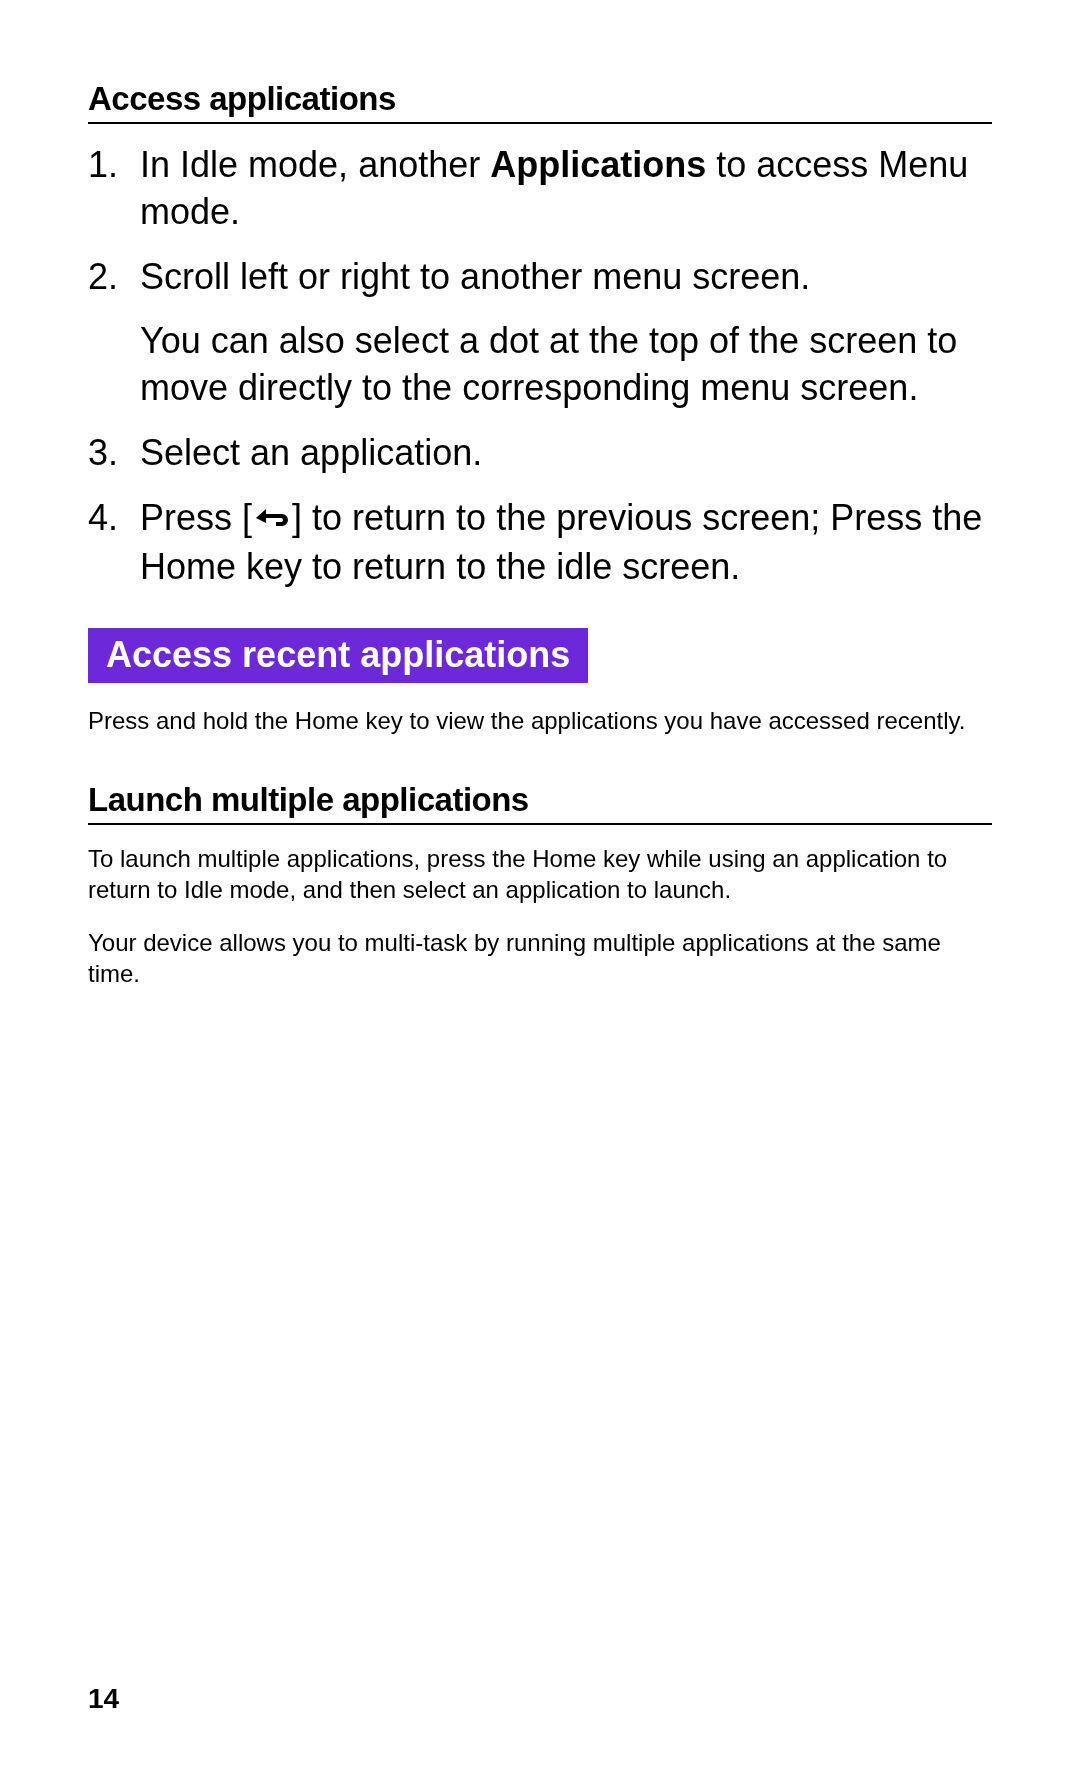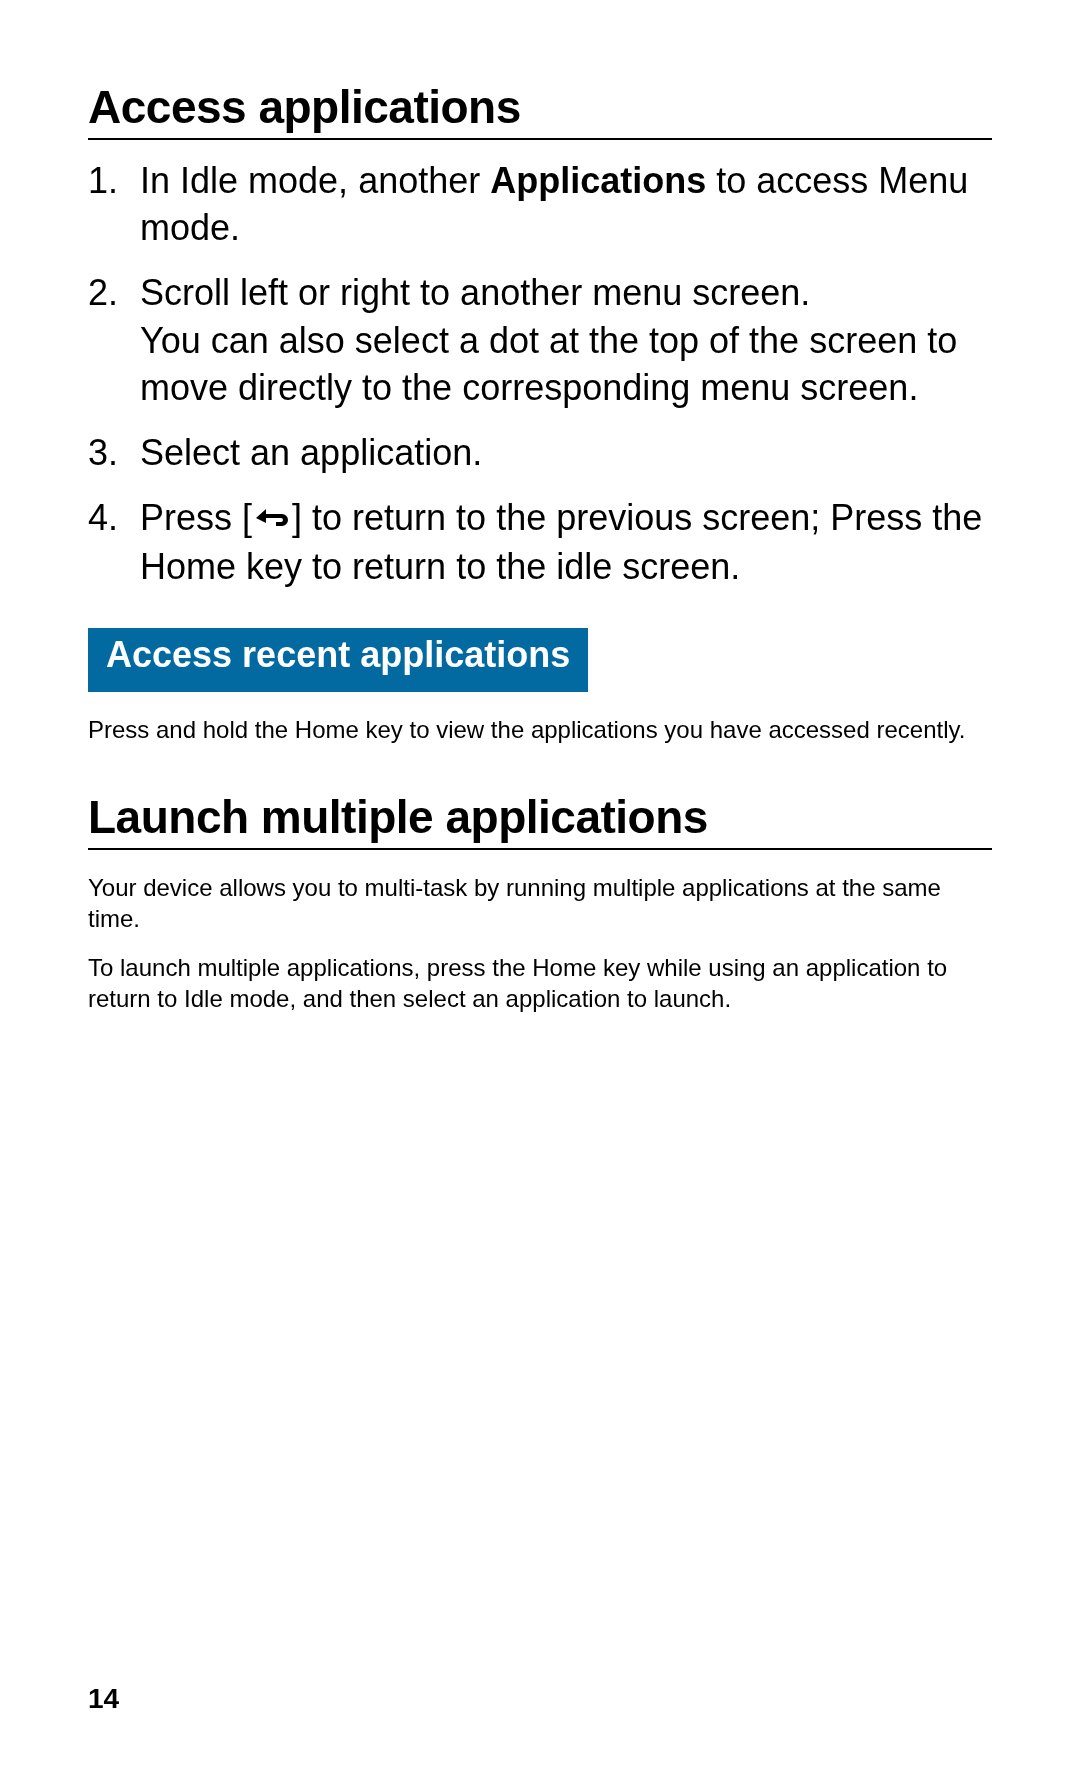--- a/index.html
+++ b/index.html
@@ -10,21 +10,21 @@
     color: #000;
   }
   .page {
     box-sizing: border-box;
     width: 1080px;
     height: 1771px;
     padding: 80px 88px 60px 88px;
     position: relative;
   }
   h2.section {
-    font-size: 46px;
+    font-size: 33px;
     font-weight: 700;
     margin: 0 0 6px 0;
     letter-spacing: -0.5px;
     border-bottom: 2px solid #000;
     padding-bottom: 4px;
   }
   h2.section.spaced {
     margin-top: 44px;
   }
   ol.steps {
@@ -42,30 +42,30 @@
     position: relative;
   }
   ol.steps > li::before {
     content: counter(step) ".";
     position: absolute;
     left: 0;
     top: 0;
   }
   .sub {
     display: block;
-    margin-top: 2px;
+    margin-top: 18px;
   }
   .bold { font-weight: 700; }
   .callout {
     display: inline-block;
-    background: #0369a1;
+    background: #6d28d9;
     color: #fff;
     font-weight: 700;
     font-size: 36px;
-    padding: 6px 18px 16px 18px;
+    padding: 6px 18px 7px 18px;
     margin: 38px 0 12px 0;
   }
   p.body {
     font-size: 24px;
     line-height: 1.3;
     margin: 10px 0 0 0;
   }
   .back-icon {
     display: inline-block;
     vertical-align: -2px;
@@ -101,17 +101,17 @@
             <path d="M4 14 L14 5 L14 10 L30 10 A6 6 0 0 1 30 22 L24 22 L24 18 L29 18 A2 2 0 0 0 29 14 L14 14 L14 19 Z" fill="#000"></path>
           </svg></span><span>] to return to the previous screen; Press the Home key to return to the idle screen.</span>
     </li>
   </ol>
 
   <div class="callout">Access recent applications</div>
   <p class="body">Press and hold the Home key to view the applications you have accessed recently.</p>
 
   <h2 class="section spaced">Launch multiple applications</h2>
 
+  <p class="body" style="margin-top:18px">To launch multiple applications, press the Home key while using an application to return to Idle mode, and then select an application to launch.</p>
   <p class="body" style="margin-top:22px">Your device allows you to multi-task by running multiple applications at the same time.</p>
-  <p class="body" style="margin-top:18px">To launch multiple applications, press the Home key while using an application to return to Idle mode, and then select an application to launch.</p>
 
   <div class="page-number">14</div>
 </div>
 
 </body></html>

